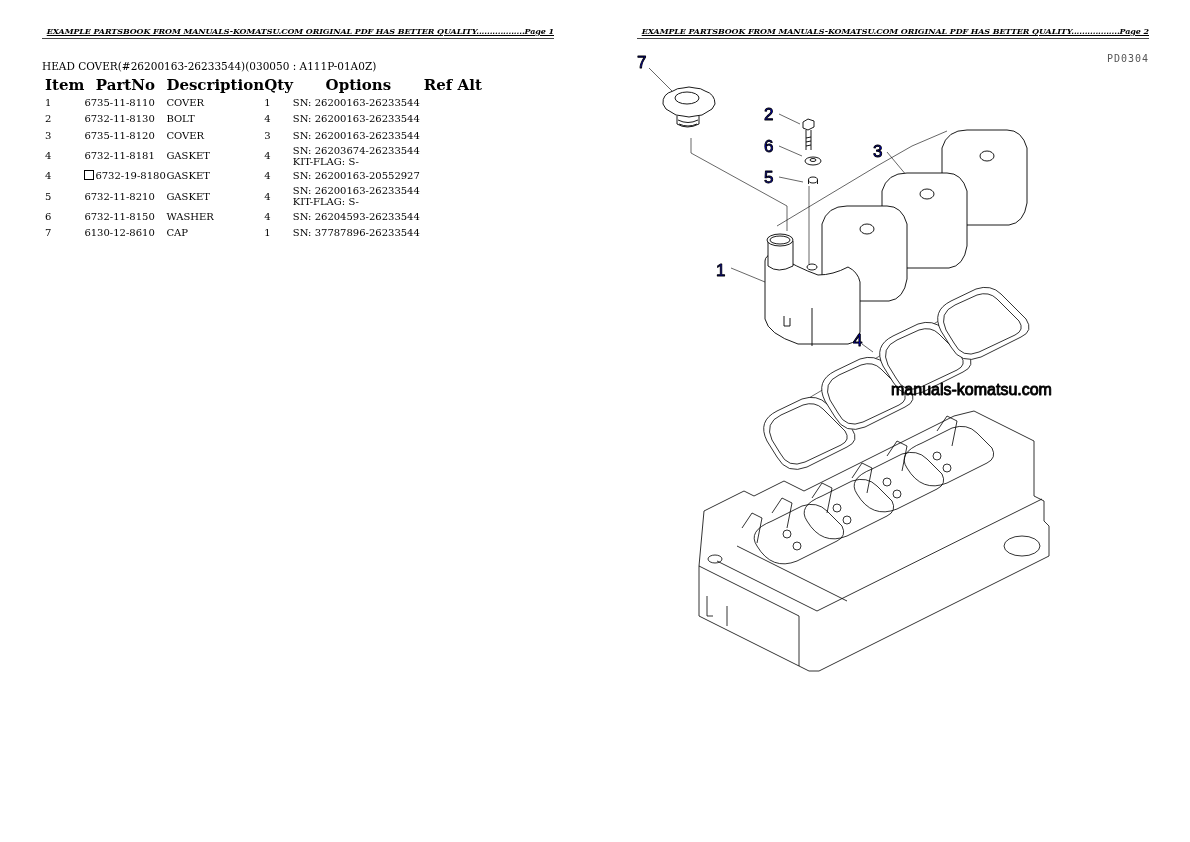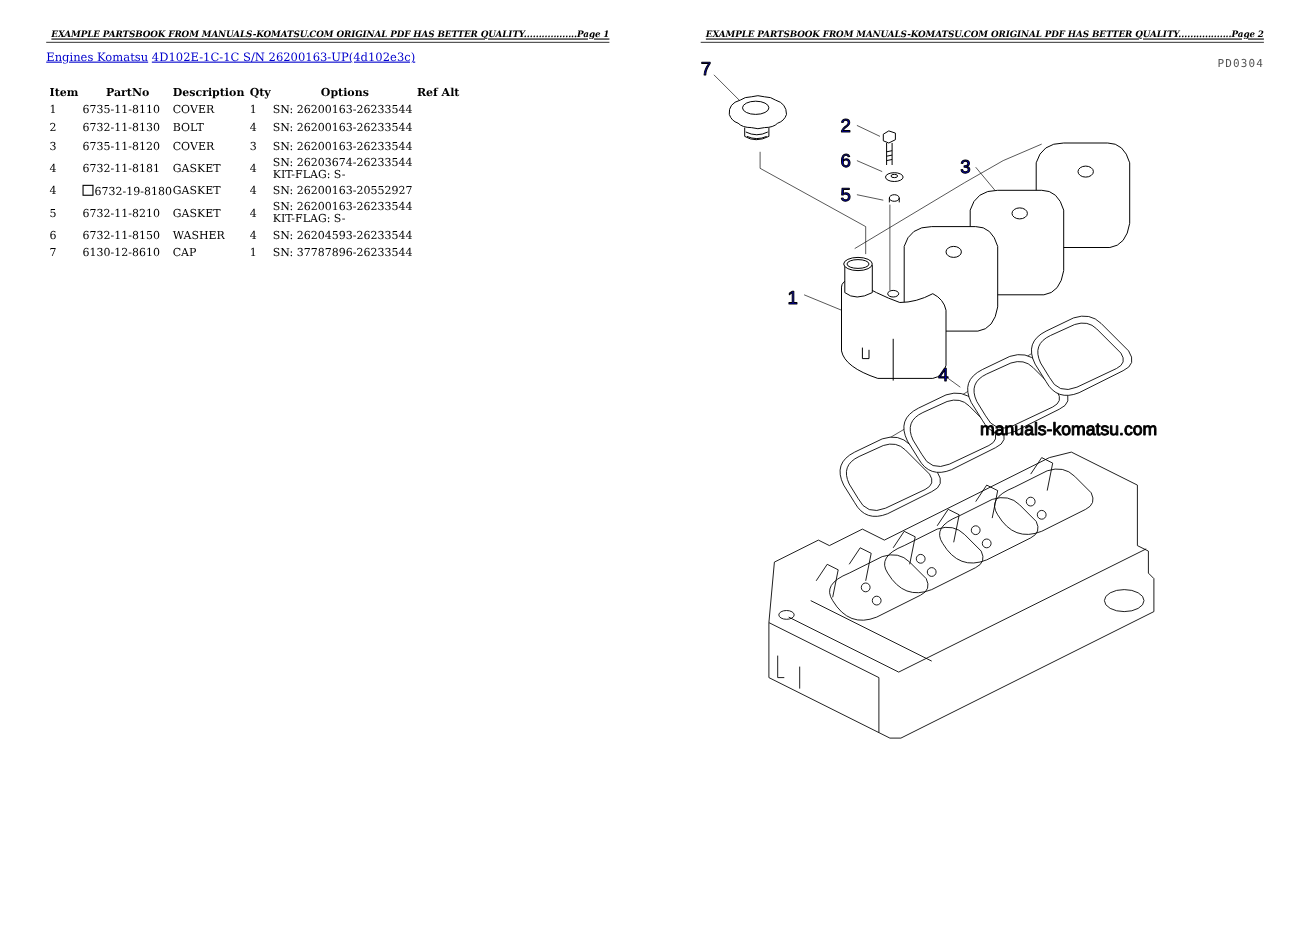--- a/index.html
+++ b/index.html
@@ -10,21 +10,21 @@
   .page2 { left: 637px; width: 512px; }
   .hdr { position: absolute; top: 26px; left: 0; right: 0; text-align: right;
          font-family: "DejaVu Serif", serif; font-style: italic; font-weight: bold;
          font-size: 8px; letter-spacing: -0.1px; padding-bottom: 2px;
          border-bottom: 1px solid #444; white-space: nowrap; text-decoration: underline; }
   .crumbs { position: absolute; top: 46px; left: 0; font-size: 10.5px; white-space: nowrap; }
   .crumbs a { color: #0000cc; text-decoration: underline; cursor: pointer; }
   .subtitle { position: absolute; top: 60px; left: 0; font-size: 10.5px; white-space: nowrap; }
   table.parts { position: absolute; top: 76px; left: 3px; border-collapse: collapse;
                 font-size: 10px; }
-  table.parts th { font-weight: bold; text-align: left; padding: 0; height: 16px; font-size: 10px; }
+  table.parts th { font-weight: bold; text-align: left; padding: 0; height: 16px; font-size: 15px; }
   table.parts td { padding: 0; vertical-align: middle; line-height: 11px; height: 16.5px; white-space: nowrap; }
   table.parts tr.two td { height: 24px; }
   .c-item { width: 30px; }
   .c-part { width: 82px; }
   .c-desc { width: 70px; margin-left: 20px; }
   .c-qty { width: 21px; }
   .c-opt { width: 131px; }
   th.c-part, th.c-opt { text-align: center !important; }
   .box { display: inline-block; width: 8px; height: 8px; border: 1px solid #000;
          vertical-align: -1px; margin-right: 1px; }
@@ -32,24 +32,21 @@
   .pd { position: absolute; top: 53px; right: 0; font-family: "DejaVu Sans Mono", monospace;
         font-size: 10px; color: #555; letter-spacing: 1px; }
   .callout { font-family: "Liberation Sans", sans-serif; fill: #0000dd; font-size: 17px; }
   .wm { font-family: "Liberation Sans", sans-serif; font-size: 16px; fill: #000; }
 </style>
 </head>
 <body>
 
 <div class="page page1">
   <div class="hdr">EXAMPLE PARTSBOOK FROM MANUALS-KOMATSU.COM ORIGINAL PDF HAS BETTER QUALITY..................Page 1</div>
-  <div class="crumbs">
-    <a>Engines Komatsu</a>
-    <a>4D102E-1C-1C S/N 26200163-UP(4d102e3c)</a>
-  </div>
+  <div class="subtitle">HEAD COVER(#26200163-26233544)(030050 : A111P-01A0Z)</div>
 
   <table class="parts">
     <thead>
       <tr>
         <th class="c-item">Item</th>
         <th class="c-part">PartNo</th>
         <th class="c-desc">Description</th>
         <th class="c-qty">Qty</th>
         <th class="c-opt">Options</th>
         <th class="c-ref">Ref Alt</th>

